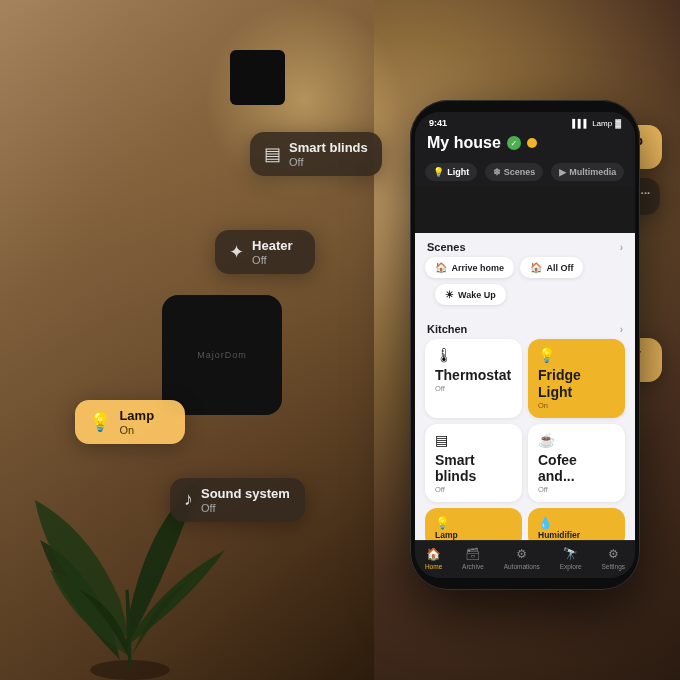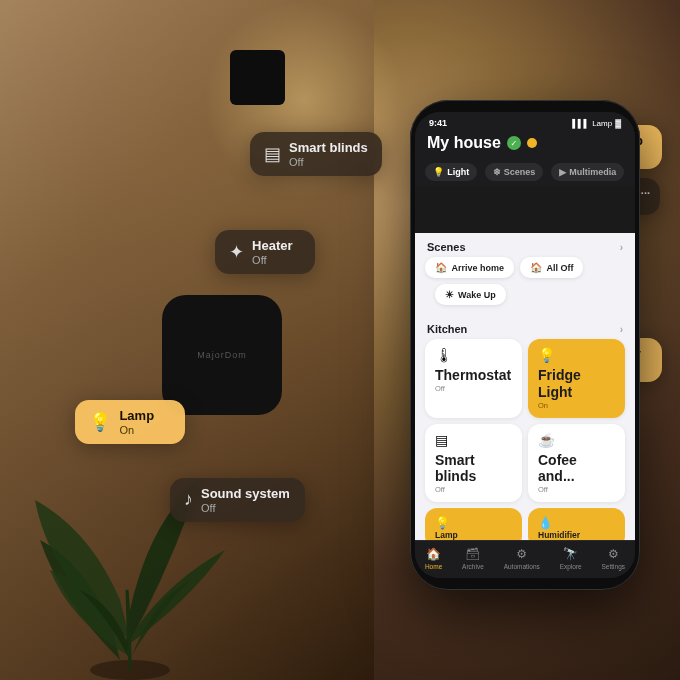--- a/index.html
+++ b/index.html
@@ -61,21 +61,21 @@
       border-radius: 6px;
     }
 
     .wall-device-mid {
       position: absolute;
       top: 295px;
       left: 162px;
       width: 120px;
       height: 120px;
       background: #111;
-      border-radius: 24px;
+      border-radius: 16px;
       display: flex;
       align-items: center;
       justify-content: center;
     }
 
     .wall-device-mid span {
       color: #555;
       font-size: 9px;
       letter-spacing: 1px;
     }

